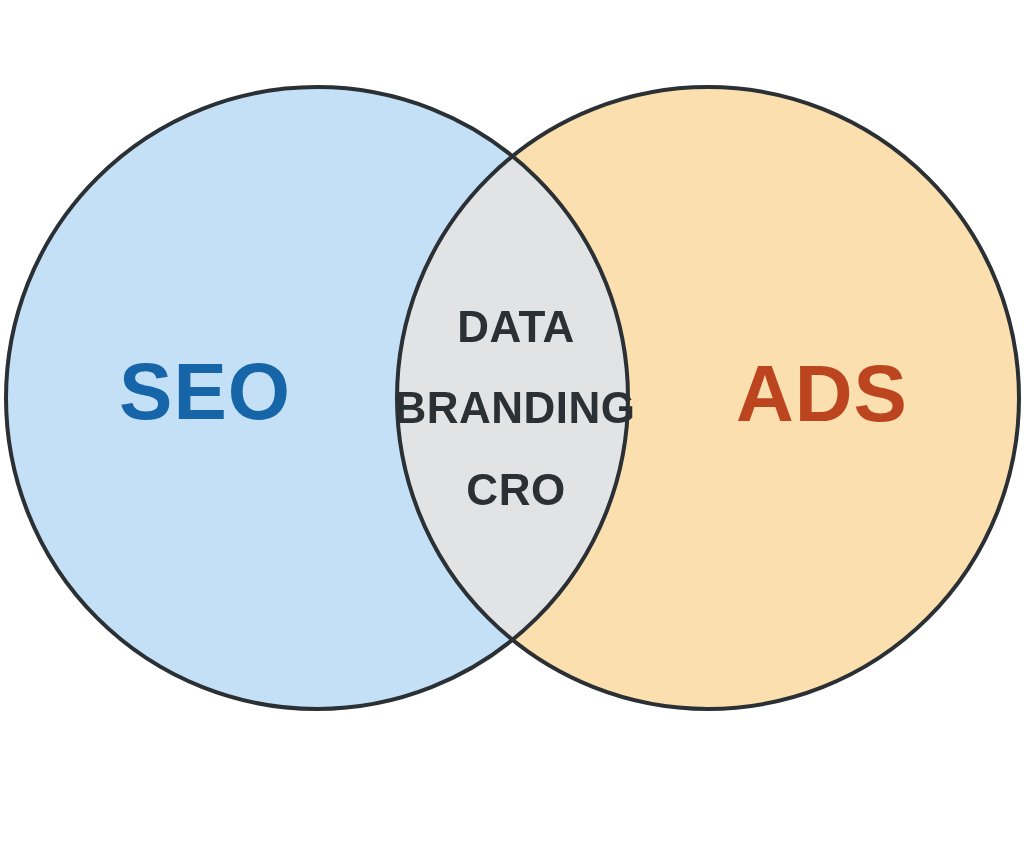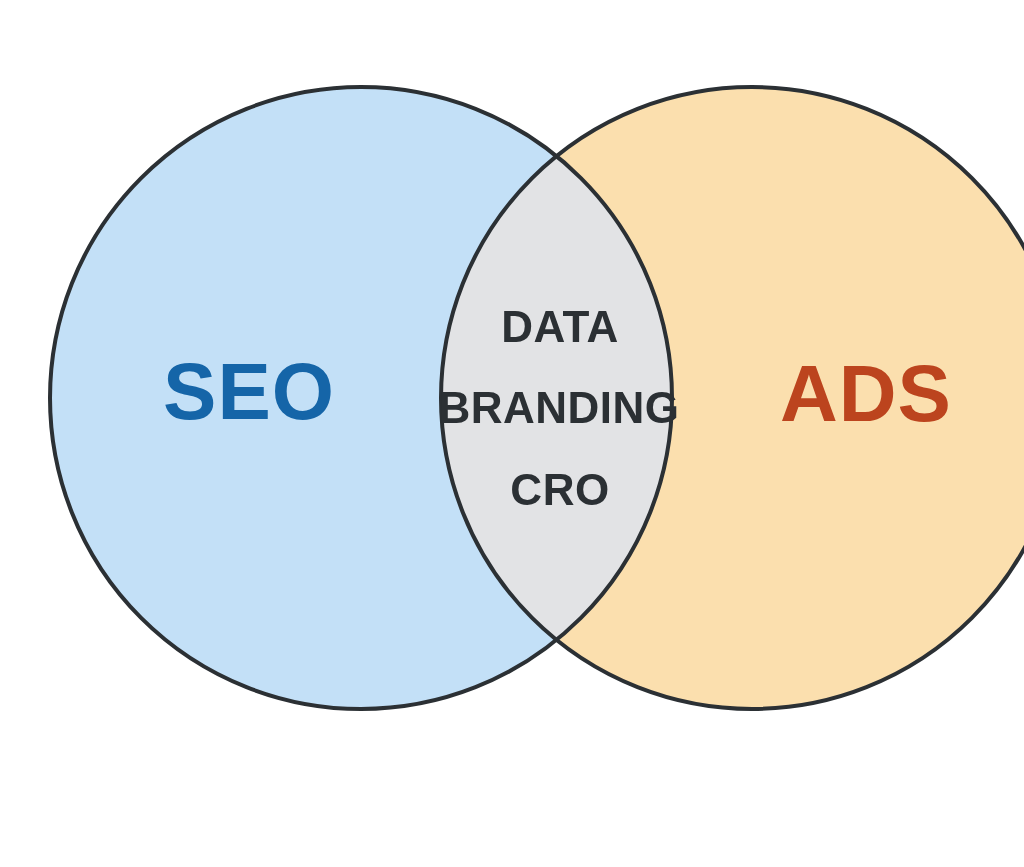--- a/index.html
+++ b/index.html
@@ -12,21 +12,20 @@
     width: 1024px;
     height: 867px;
     overflow: hidden;
     font-family: "Liberation Sans", sans-serif;
   }
   #venn-stage {
     position: relative;
     width: 912px;
     height: 867px;
     background: #ffffff;
-    margin-left: 44px;
   }
   #venn-svg {
     position: absolute;
     left: 0;
     top: 0;
     width: 1024px;
     height: 867px;
     display: block;
   }
   .venn-label {

